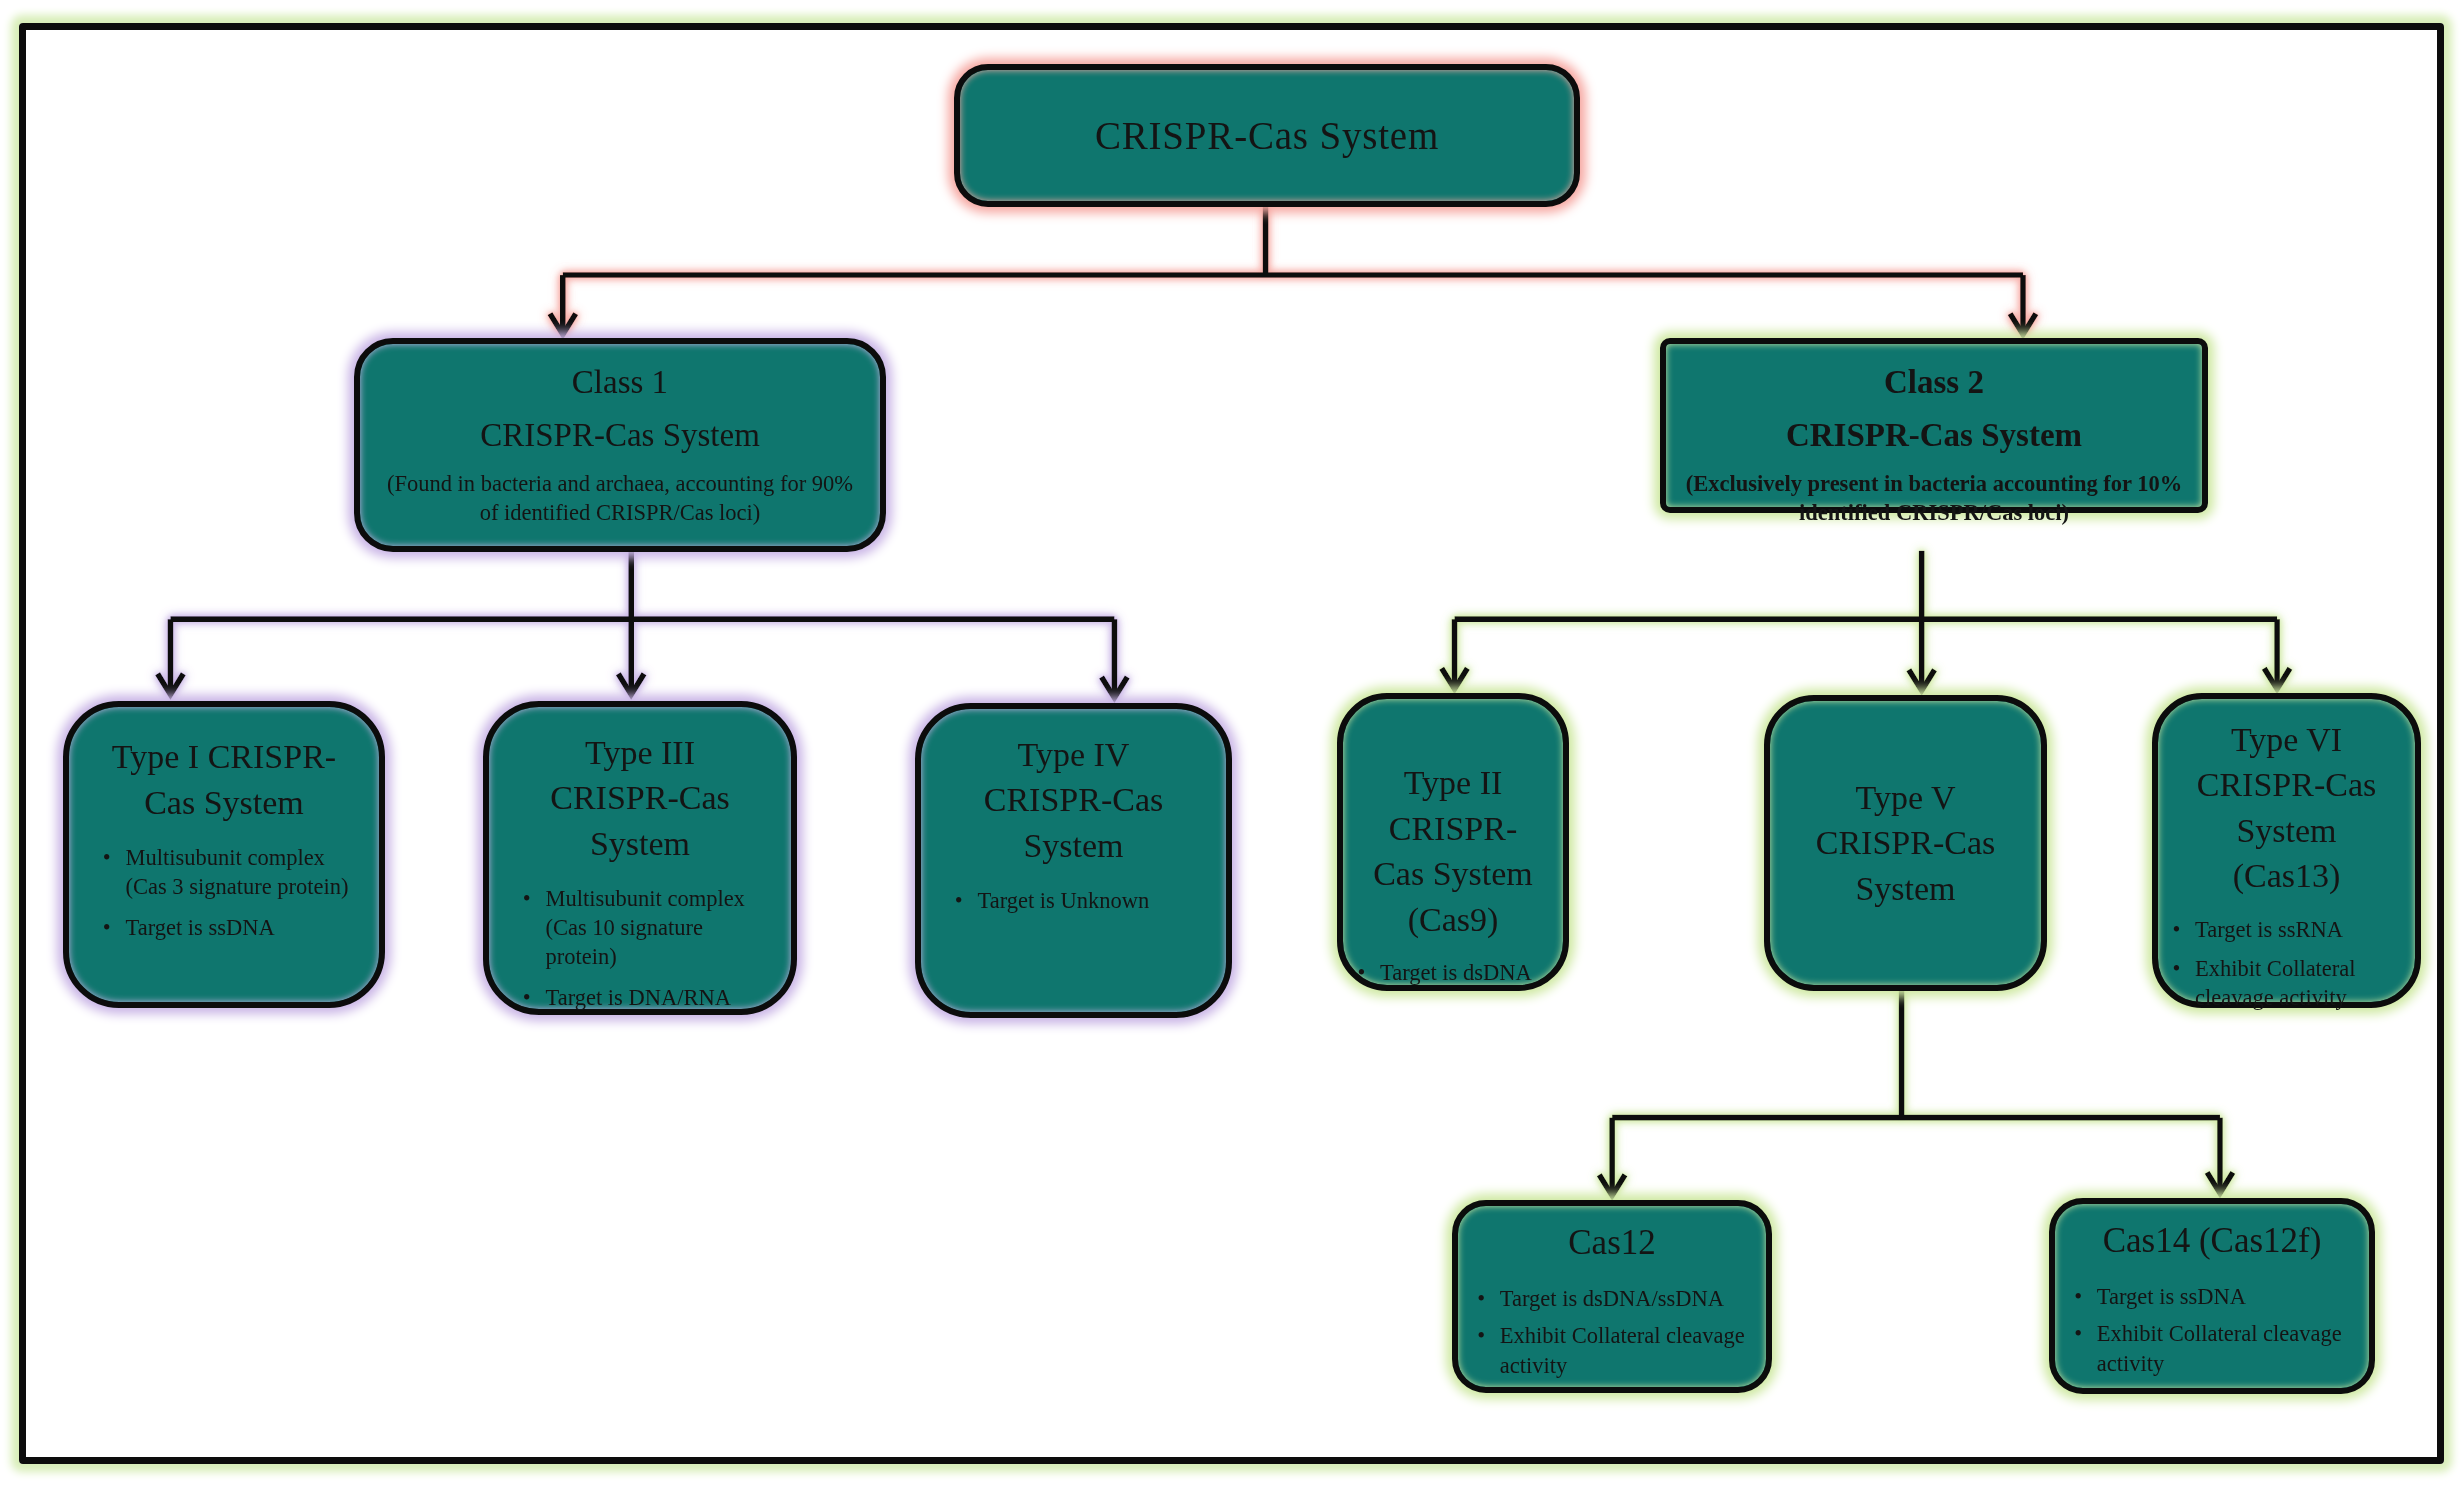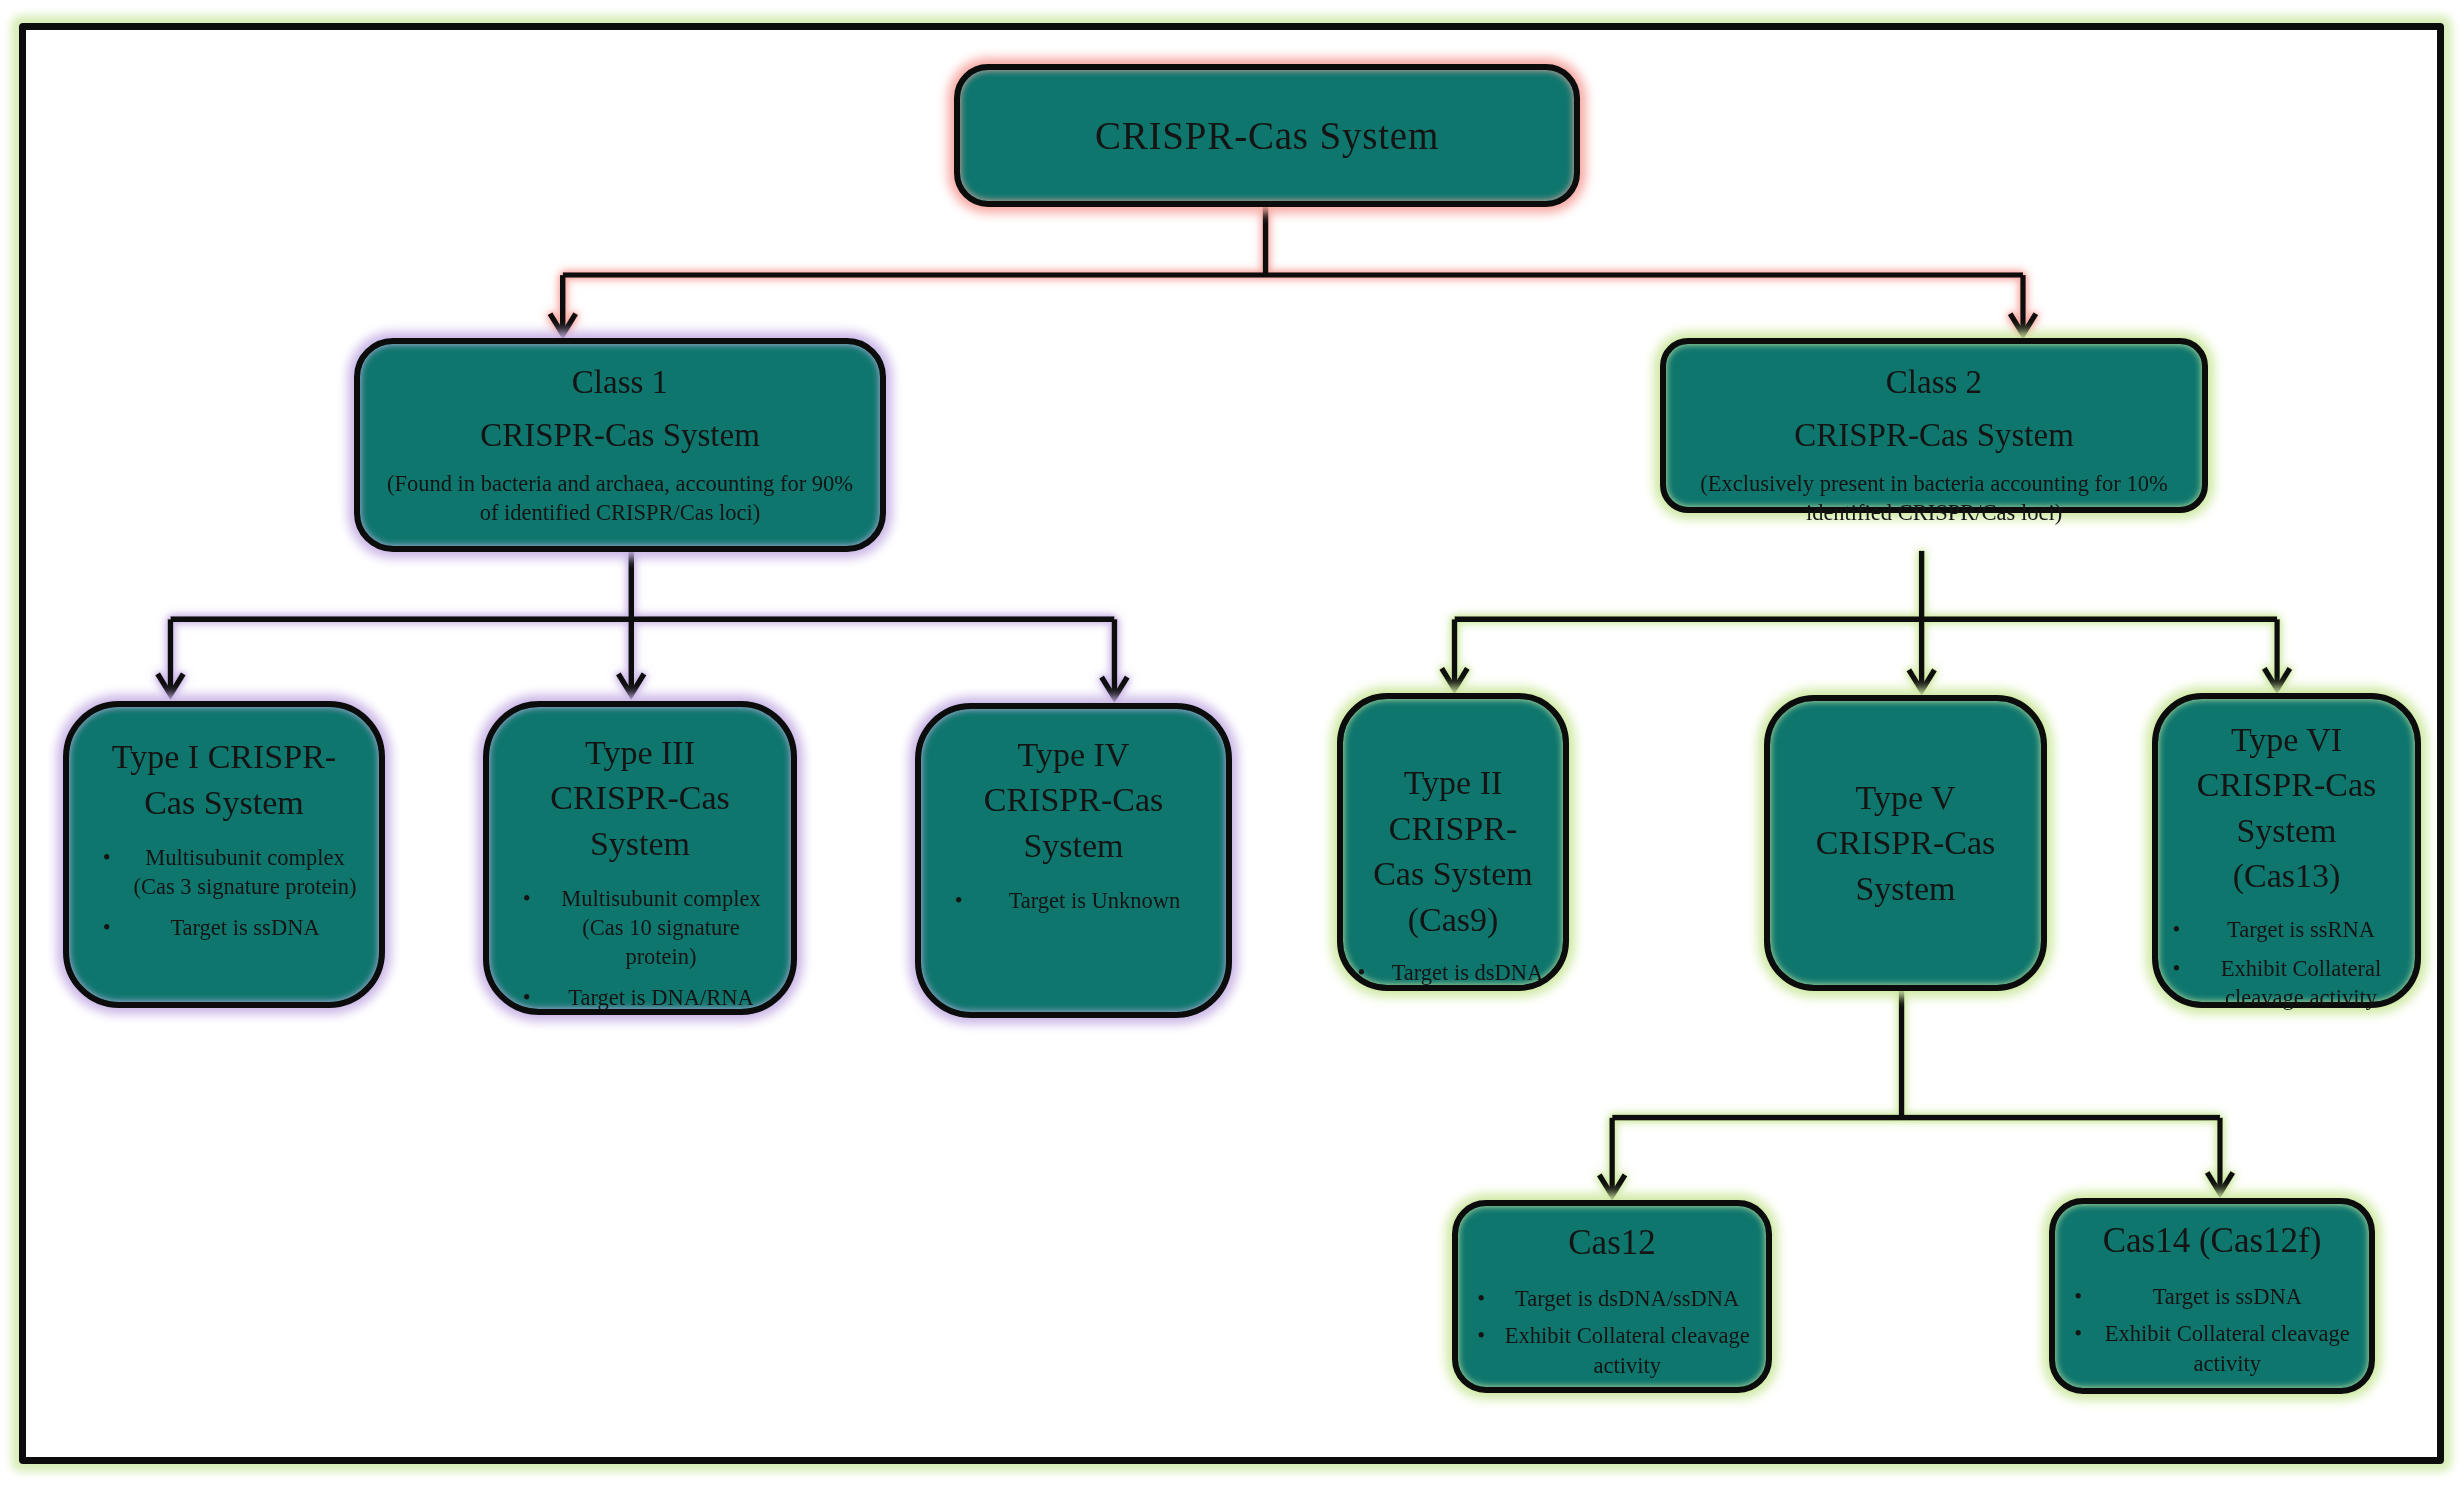--- a/index.html
+++ b/index.html
@@ -28,21 +28,21 @@
   .class-note{font-size:22.5px;margin-top:13.7px;line-height:1.3;padding:0 22.5px;}
   .note-tight{padding:0 11.3px;}
   .type-title{font-size:34px;line-height:1.34;}
   .pad-t1{padding:27px 26px 0;}
   .pad-t3{padding:22.5px 31px 0;}
   .pad-t4{padding:22.5px 31px 0;}
   .pad-t2{padding:61px 21px 0;}
   .pad-t6{padding:17.7px 21px 0;}
   .pad-t5{padding:0 44px;}
   .bullets{list-style:none;margin:0;padding:0;text-align:left;font-size:22.5px;line-height:1.3;}
-  .bullets li{position:relative;margin-top:11.3px;text-align:center;}
+  .bullets li{position:relative;margin-top:11.3px;}
   .bullets li::before{content:"\2022";position:absolute;top:0;}
   .b-type{margin-top:17.7px;padding:0 14.5px 0 22.5px;}
   .b-type li{padding-left:34px;}
   .b-type li::before{left:11.3px;}
   .b-edge{margin-top:16px;padding:0 8px 0 14.5px;}
   .b-edge li{padding-left:22.5px;margin-top:9.7px;}
   .b-edge li::before{left:0px;}
   .cas-title{font-size:35px;padding-top:16px;line-height:1.2;}
   .b-cas{margin-top:20px;padding:0 11.3px 0 19.3px;font-size:22.5px;}
   .b-cas li{padding-left:22.5px;margin-top:8px;}
@@ -113,21 +113,21 @@
 <div class="node glow-pink node-flex" style="left:954px;top:64px;width:626px;height:143px;border-radius:34px;">
   <div class="root-title">CRISPR-Cas System</div>
 </div>
 
 <div class="node glow-purple" style="left:354px;top:338px;width:532px;height:214px;border-radius:39px;">
   <div class="class-title">Class 1</div>
   <div class="class-sub">CRISPR-Cas System</div>
   <div class="class-note">(Found in bacteria and archaea, accounting for 90% of identified CRISPR/Cas loci)</div>
 </div>
 
-<div class="node glow-green" style="left:1660px;top:338px;width:548px;height:175px;border-radius:28px;">
+<div class="node glow-green" style="left:1660px;top:338px;width:548px;height:175px;border-radius:10px;font-weight:bold;">
   <div class="class-title">Class 2</div>
   <div class="class-sub">CRISPR-Cas System</div>
   <div class="class-note note-tight">(Exclusively present in bacteria accounting for 10% identified CRISPR/Cas loci)</div>
 </div>
 
 <div class="node glow-purple" style="left:63px;top:701px;width:322px;height:307px;border-radius:56px;">
   <div class="type-title pad-t1">Type I CRISPR-Cas System</div>
   <ul class="bullets b-type">
     <li><span>Multisubunit complex (Cas 3 signature protein)</span></li>
     <li><span>Target is ssDNA</span></li>

